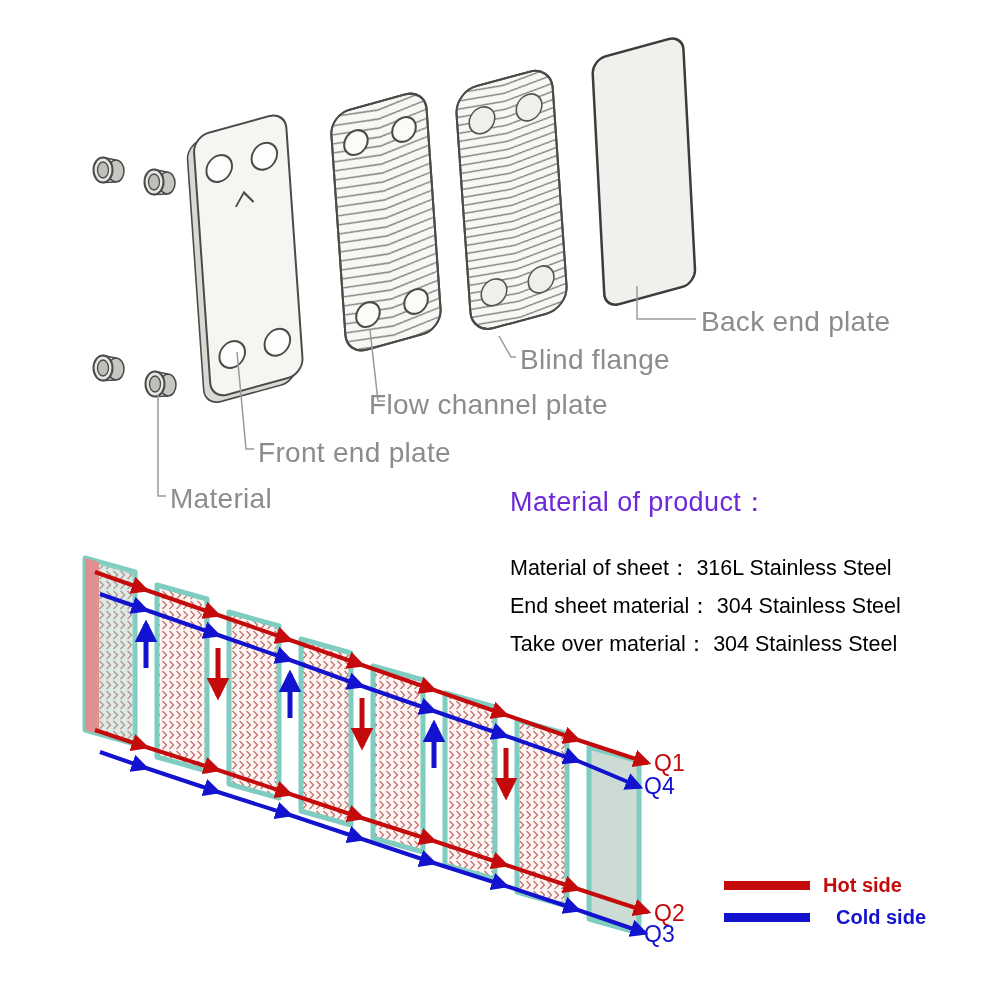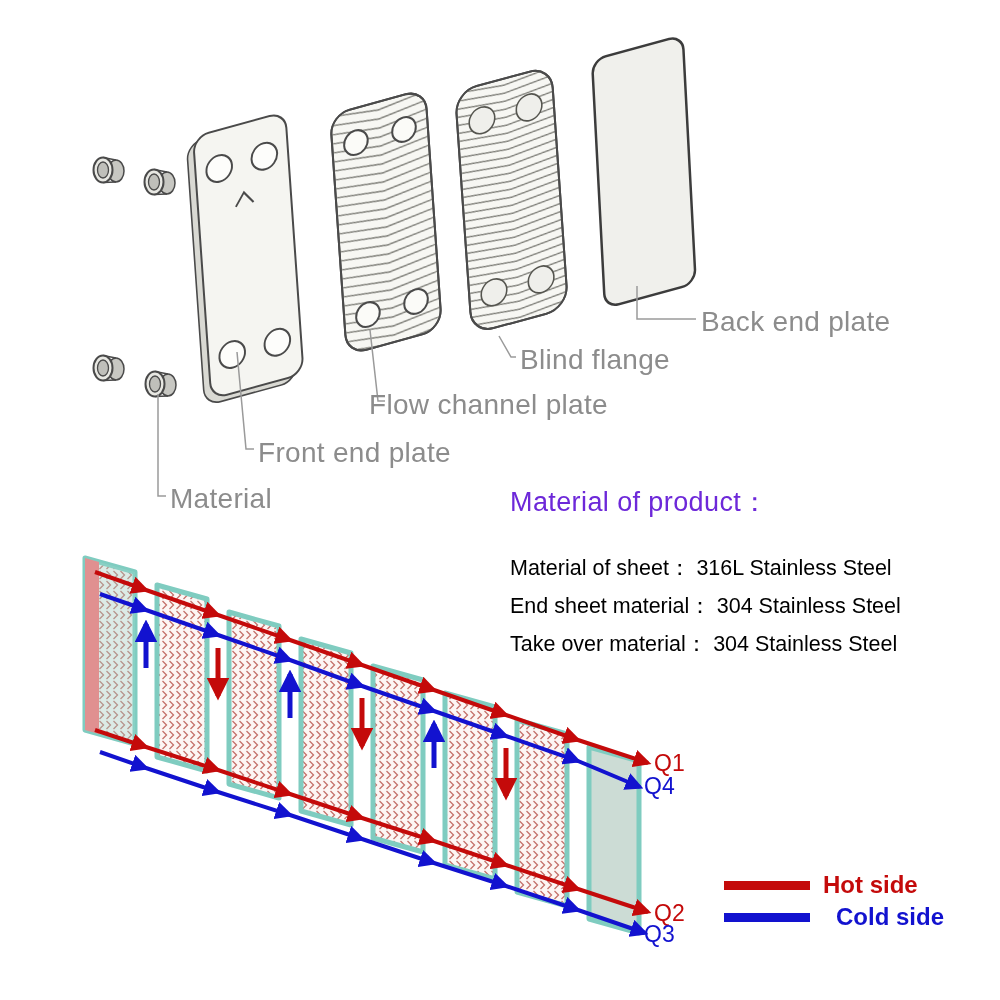--- a/index.html
+++ b/index.html
@@ -19,21 +19,21 @@
   .mat-line  { font-size:21.5px; color:#000000; line-height:38px; white-space:nowrap; }
 
   .port { position:absolute; font-size:23px; font-weight:normal; white-space:nowrap; }
   .hot-text  { color: var(--hot-red, #c40a0a); }
   .cold-text { color: var(--cold-blue, #1212cf); }
 
   .legend-row { position:absolute; left:724px; display:flex; align-items:center; gap:13px; height:26px; }
   .swatch { width:86px; height:9px; }
   .swatch.hot  { background: var(--hot-red, #c40a0a); }
   .swatch.cold { background: var(--cold-blue, #1212cf); }
-  .legend-text { font-size:24px; font-weight:700; }
+  .legend-text { font-size:20px; font-weight:700; }
 </style>
 </head>
 <body>
 
 <div class="stage">
 
   <svg class="diagram" width="1000" height="1000" viewBox="0 0 1000 1000">
     <defs>
       <pattern id="chevA" patternUnits="userSpaceOnUse" width="97" height="9">
         <path d="M0 2 L48.5 8 L97 2" fill="none" stroke="#83837d" stroke-width="1.5"></path>

